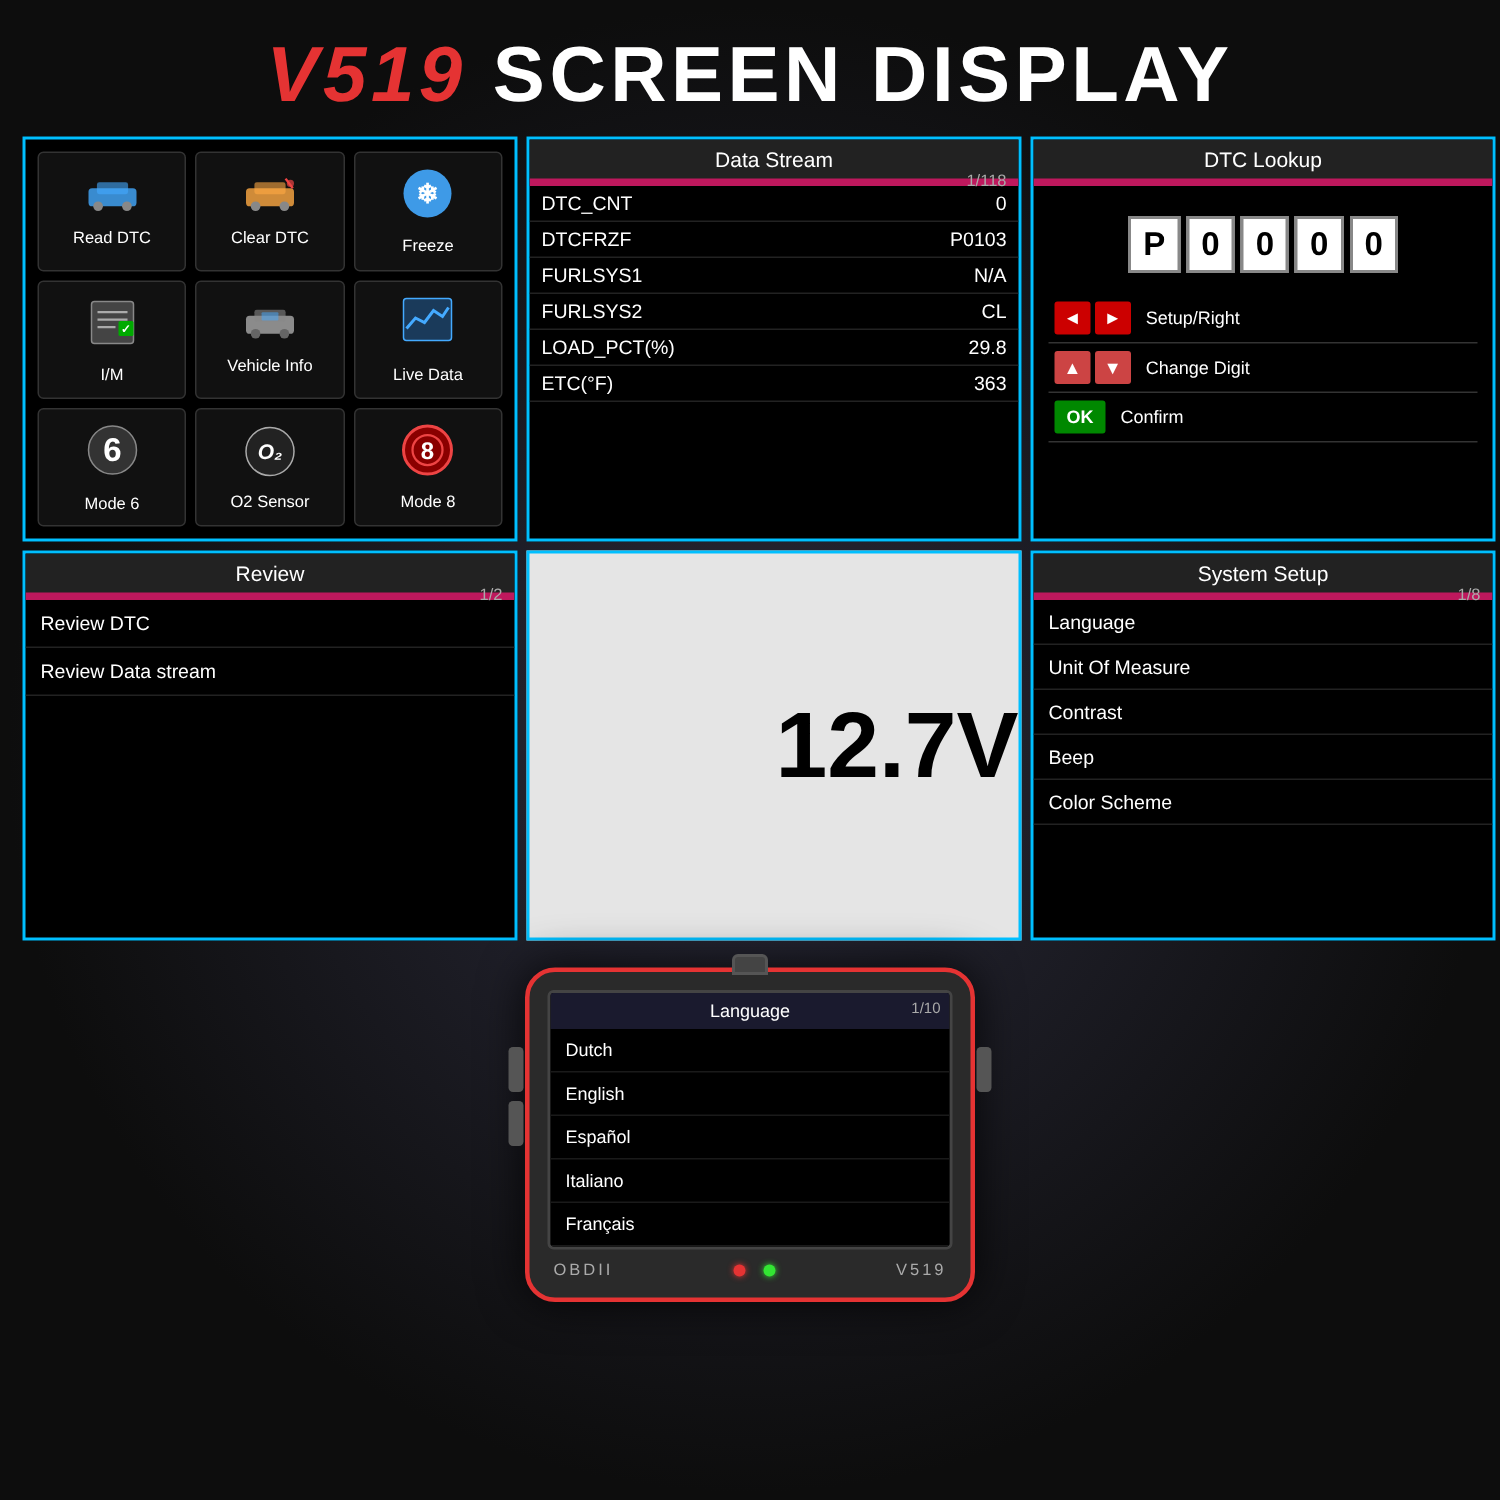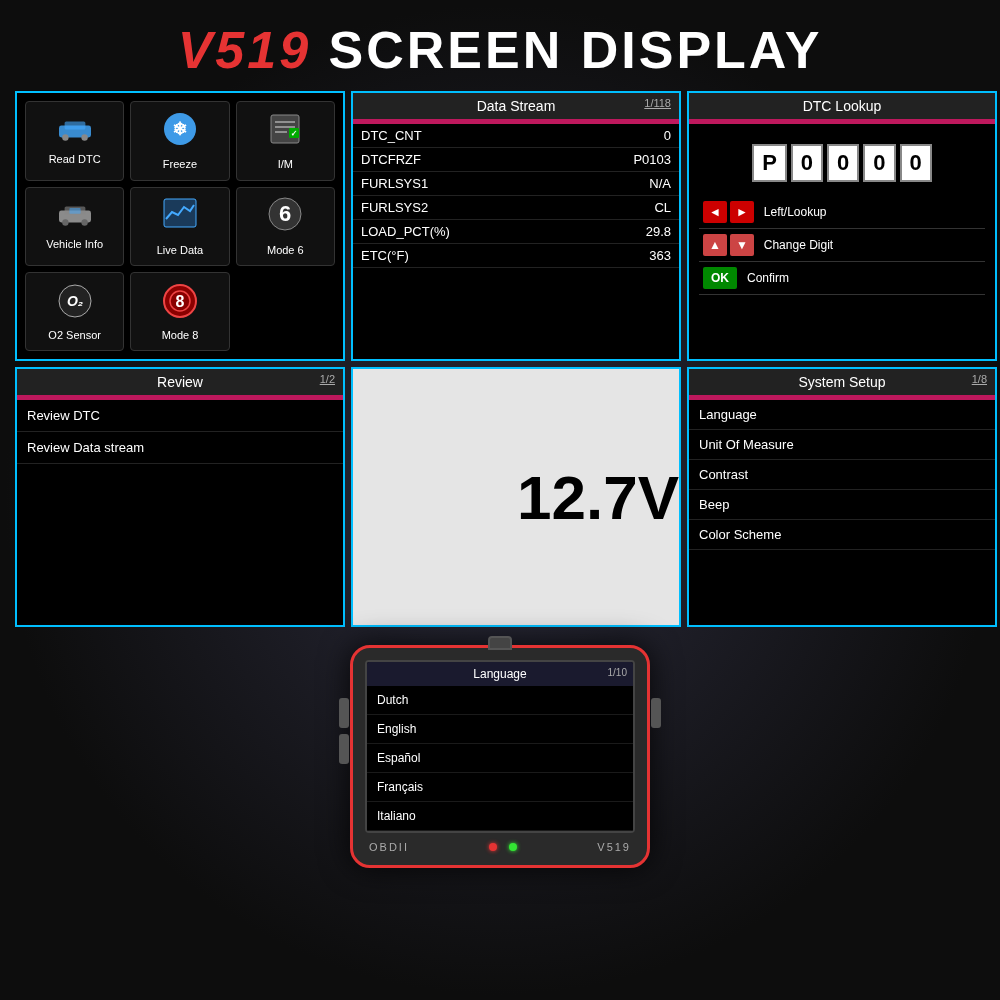--- a/index.html
+++ b/index.html
@@ -110,24 +110,23 @@
       background: #222;
       text-align: center;
       padding: 5px;
       font-size: 14px;
       border-bottom: 5px solid #be185d;
       position: relative;
     }
     .panel-header .page-num {
       position: absolute;
       right: 8px;
-      top: 4px;
+      top: 22px;
       font-size: 11px;
       color: #aaa;
-      text-decoration: underline;
     }
     .data-row {
       display: flex;
       justify-content: space-between;
       padding: 4px 8px;
       border-bottom: 1px solid #222;
       font-size: 13px;
     }
     .data-val {
       color: #fff;
@@ -379,20 +378,33 @@
           <svg class="car-svg" viewBox="0 0 50 30" fill="none">
             <rect x="5" y="10" width="40" height="15" rx="3" fill="#4af" opacity="0.8"></rect>
             <rect x="12" y="5" width="26" height="10" rx="2" fill="#4af" opacity="0.6"></rect>
             <circle cx="13" cy="25" r="4" fill="#888"></circle>
             <circle cx="37" cy="25" r="4" fill="#888"></circle>
           </svg>
         </div>
         <span class="menu-label">Read DTC</span>
       </div>
 
+      <div class="menu-item">
+        <div class="menu-icon icon-clear-dtc">
+          <svg class="car-svg" viewBox="0 0 50 30" fill="none">
+            <rect x="5" y="10" width="40" height="15" rx="3" fill="#fa4" opacity="0.8"></rect>
+            <rect x="12" y="5" width="26" height="10" rx="2" fill="#fa4" opacity="0.6"></rect>
+            <circle cx="13" cy="25" r="4" fill="#888"></circle>
+            <circle cx="37" cy="25" r="4" fill="#888"></circle>
+            <line x1="38" y1="2" x2="44" y2="10" stroke="#e44" stroke-width="2"></line>
+            <circle cx="42" cy="6" r="3" fill="#e44" opacity="0.7"></circle>
+          </svg>
+        </div>
+        <span class="menu-label">Clear DTC</span>
+      </div>
 
       <div class="menu-item">
         <div class="menu-icon icon-freeze">
           <svg viewBox="0 0 36 36" width="36" height="36">
             <circle cx="18" cy="18" r="16" fill="#4af" opacity="0.9"></circle>
             <text x="18" y="24" text-anchor="middle" fill="white" font-size="18" font-weight="bold">❄</text>
           </svg>
         </div>
         <span class="menu-label">Freeze</span>
       </div>
@@ -507,21 +519,21 @@
         <div class="dtc-digit">0</div>
         <div class="dtc-digit">0</div>
         <div class="dtc-digit">0</div>
       </div>
       <div class="dtc-controls">
         <div class="dtc-control-row">
           <div class="dtc-btn-group">
             <button class="dtc-btn">◄</button>
             <button class="dtc-btn">►</button>
           </div>
-          <span class="dtc-ctrl-label">Left/Lookup</span>
+          <span class="dtc-ctrl-label">Setup/Right</span>
         </div>
         <div class="dtc-control-row">
           <div class="dtc-btn-group">
             <button class="dtc-btn" style="background:#c44;">▲</button>
             <button class="dtc-btn" style="background:#c44;">▼</button>
           </div>
           <span class="dtc-ctrl-label">Change Digit</span>
         </div>
         <div class="dtc-control-row">
           <button class="dtc-btn ok">OK</button>
@@ -595,24 +607,24 @@
             <div class="lang-item">
               <span>Dutch</span>
             </div>
             <div class="lang-item">
               <span>English</span>
             </div>
             <div class="lang-item">
               <span>Español</span>
             </div>
             <div class="lang-item">
-              <span>Français</span>
+              <span>Italiano</span>
             </div>
             <div class="lang-item">
-              <span>Italiano</span>
+              <span>Français</span>
             </div>
           </div>
         </div>
 
         <div class="device-bottom">
           <span class="device-brand">OBDII</span>
           <div class="device-leds">
             <div class="led red"></div>
             <div class="led green"></div>
           </div>

